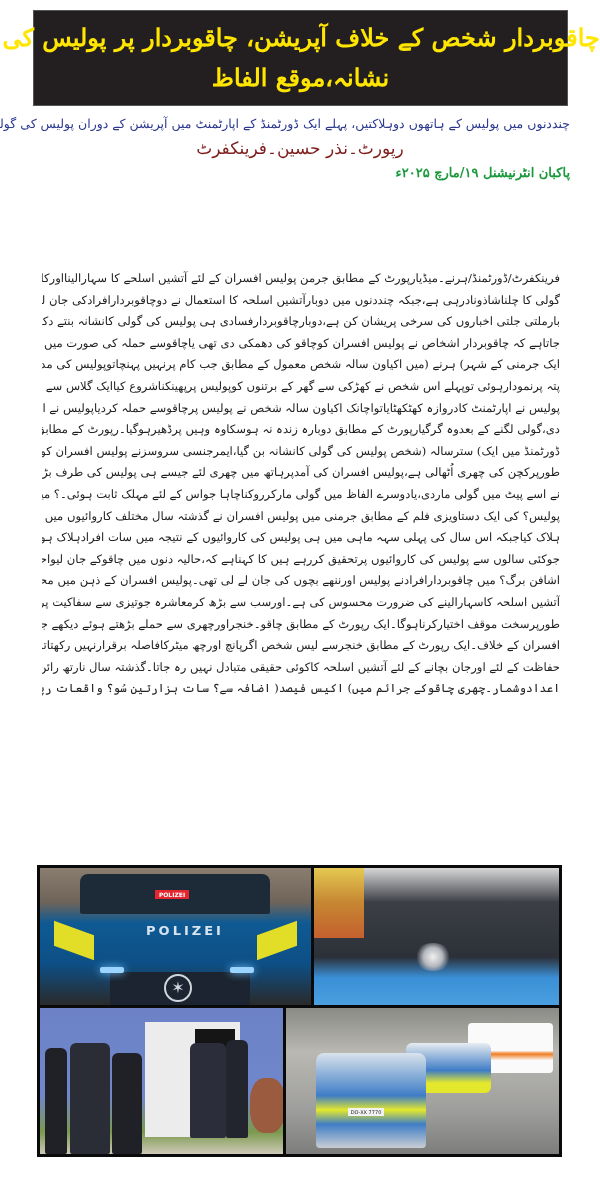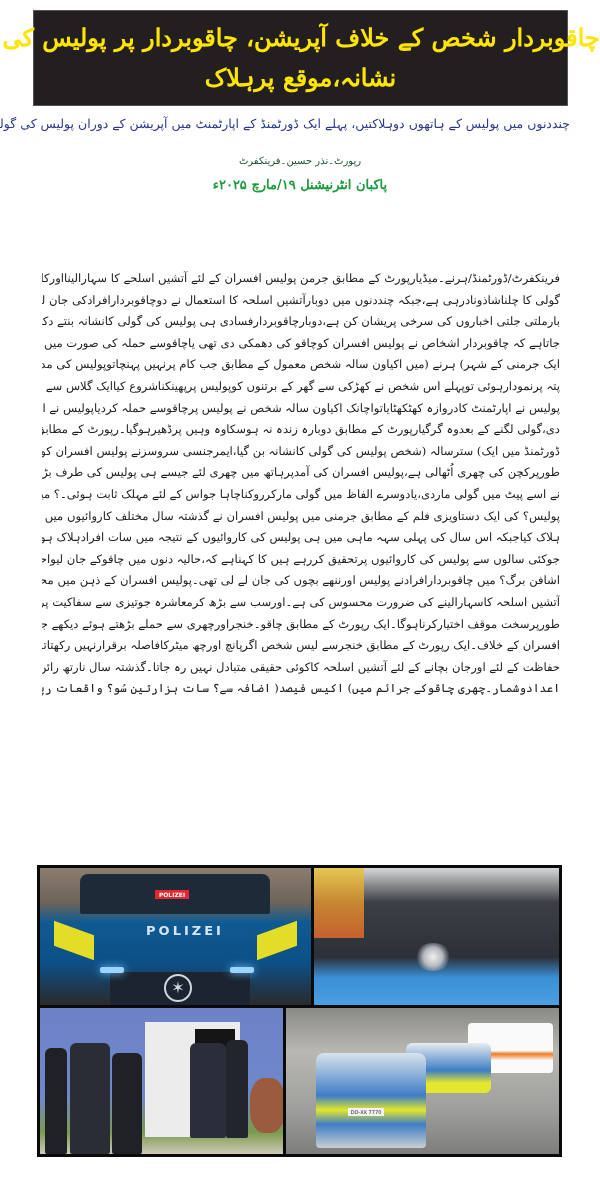--- a/index.html
+++ b/index.html
@@ -19,26 +19,26 @@
 
   .deck {
     position: absolute; left: 30px; top: 112px; width: 540px;
     direction: rtl; text-align: center;
   }
   .deck-line {
     color: #2b3990; font-family: "DejaVu Serif", serif; font-size: 12.5px;
     line-height: 23px; white-space: nowrap;
   }
   .byline {
-    color: #14532d; font-family: "DejaVu Serif", serif; font-size: 10px;
-    line-height: 23px; margin-top: 14px;
+    color: #7f1d1d; font-family: "DejaVu Serif", serif; font-size: 17px;
+    line-height: 23px; margin-top: 2px;
   }
   .dateline {
     color: #1a9a3c; font-family: "DejaVu Serif", serif; font-size: 13px;
-    line-height: 26px; font-weight: bold;
+    line-height: 26px; font-weight: bold; text-align: right;
   }
 
   .body {
     position: absolute; left: 42px; top: 268px; width: 518px;
     direction: rtl; text-align: justify;
   }
   .body-line {
     color: #222222; font-family: "DejaVu Serif", serif; font-size: 11.6px;
     line-height: 21.6px; white-space: nowrap; overflow: hidden;
     text-align-last: justify; text-align: justify;
@@ -84,21 +84,21 @@
   .car-main { position: absolute; left: 30px; top: 45px; width: 110px; height: 95px; background: linear-gradient(180deg, #d9e3ec 0%, #3f7dc6 45%, #e3e82d 60%, #3f7dc6 75%, #c9ced3 100%); border-radius: 8px 8px 4px 4px; }
   .plate { position: absolute; left: 62px; top: 100px; width: 36px; height: 8px; background: #f2f2f2; font-size: 5px; line-height: 8px; text-align: center; color: #222; font-family: "DejaVu Sans", sans-serif; }
   .car-back { position: absolute; left: 120px; top: 35px; width: 85px; height: 50px; background: linear-gradient(180deg, #e7ecf0, #3f7dc6 55%, #e3e82d 80%); border-radius: 6px; }
   .ambulance { position: absolute; left: 182px; top: 15px; width: 85px; height: 50px; background: linear-gradient(180deg, #fafafa 0%, #fafafa 55%, #f07d21 62%, #fafafa 75%); border-radius: 4px; }
 </style>
 </head>
 <body>
 
 <div class="headline-box">
   <div class="headline-line">جرمنی: چاقوبردار شخص کے خلاف آپریشن، چاقوبردار پر پولیس کی گولی کا</div>
-  <div class="headline-line">نشانہ،موقع پرہلاک</div>
+  <div class="headline-line">نشانہ،موقع الفاظ</div>
 </div>
 
 <div class="deck">
   <div class="deck-line">چنددنوں میں پولیس کے ہاتھوں دوہلاکتیں، پہلے ایک ڈورٹمنڈ کے اپارٹمنٹ میں آپریشن کے دوران پولیس کی گولی کانشانہ بنا،جبکہ چند</div>
   <div class="byline">رپورٹ۔نذر حسین۔فرینکفرٹ</div>
   <div class="dateline">پاکبان انٹرنیشنل ۱۹/مارچ ۲۰۲۵ء</div>
 </div>
 
 <div class="body">
   <div class="body-line">فرینکفرٹ/ڈورٹمنڈ/ہرنے۔میڈیارپورٹ کے مطابق جرمن پولیس افسران کے لئے آتشیں اسلحے کا سہارالینااورکاروائی کے دوران فوراً</div>

